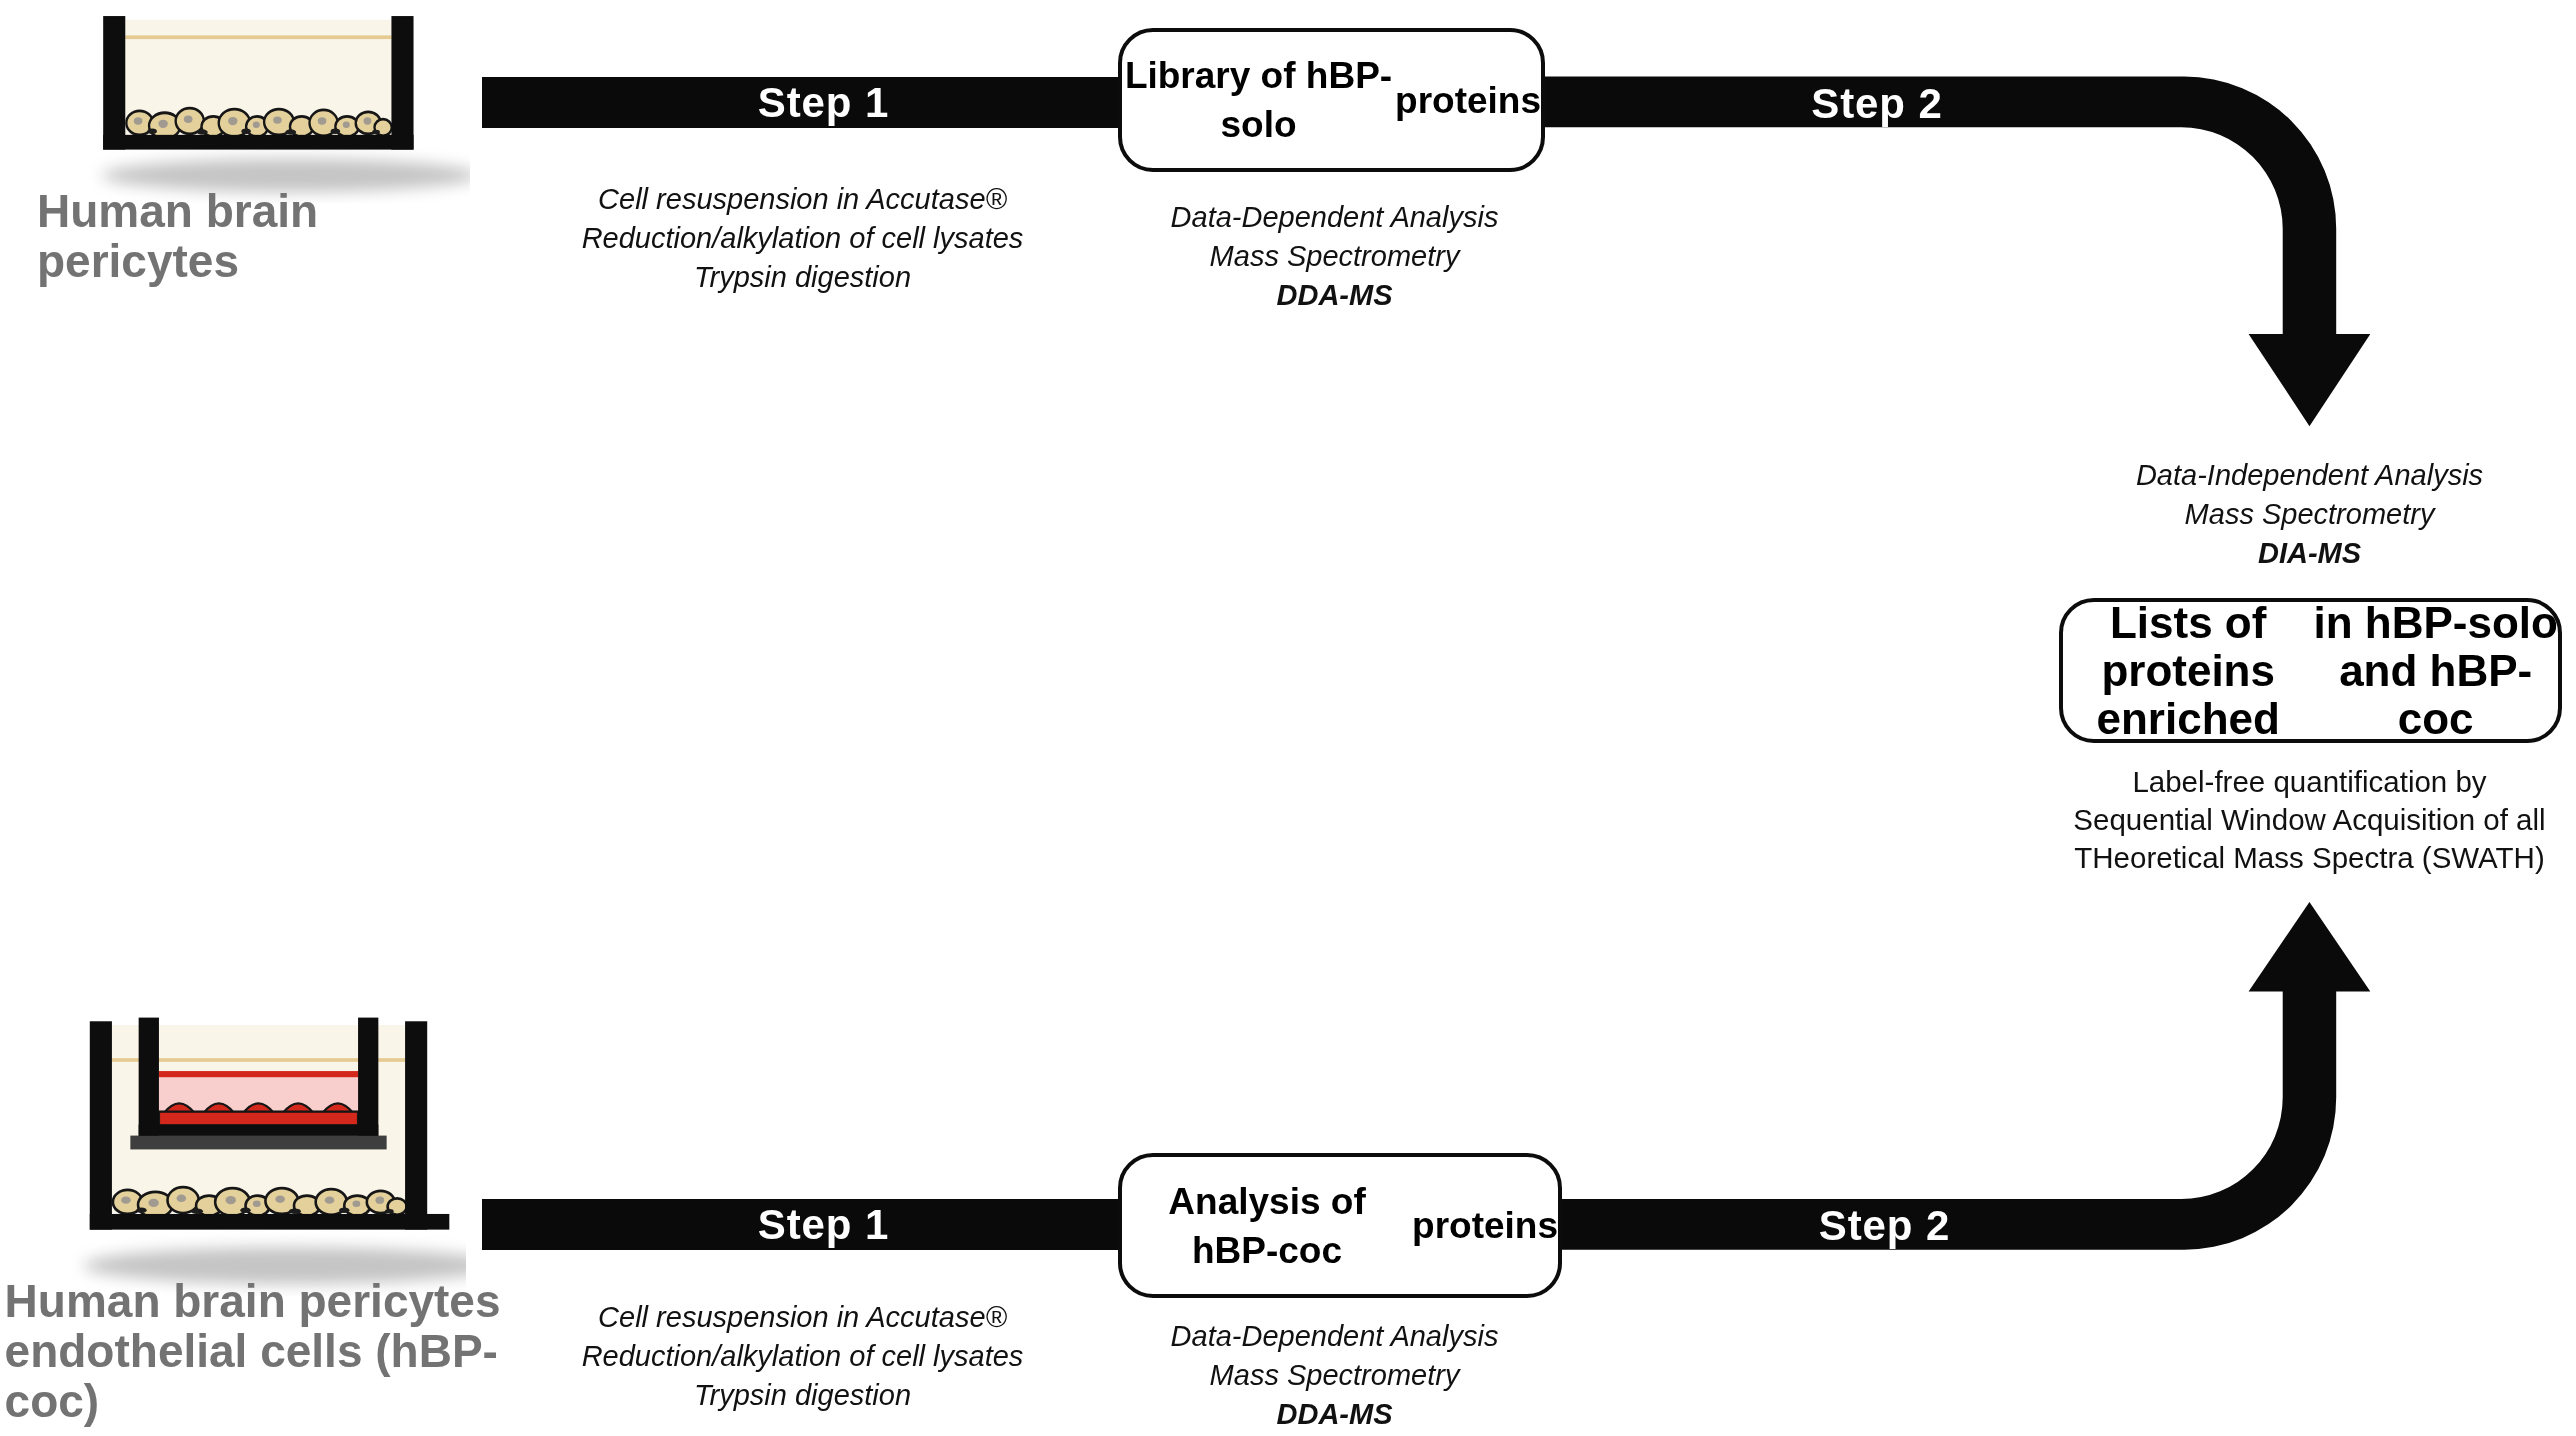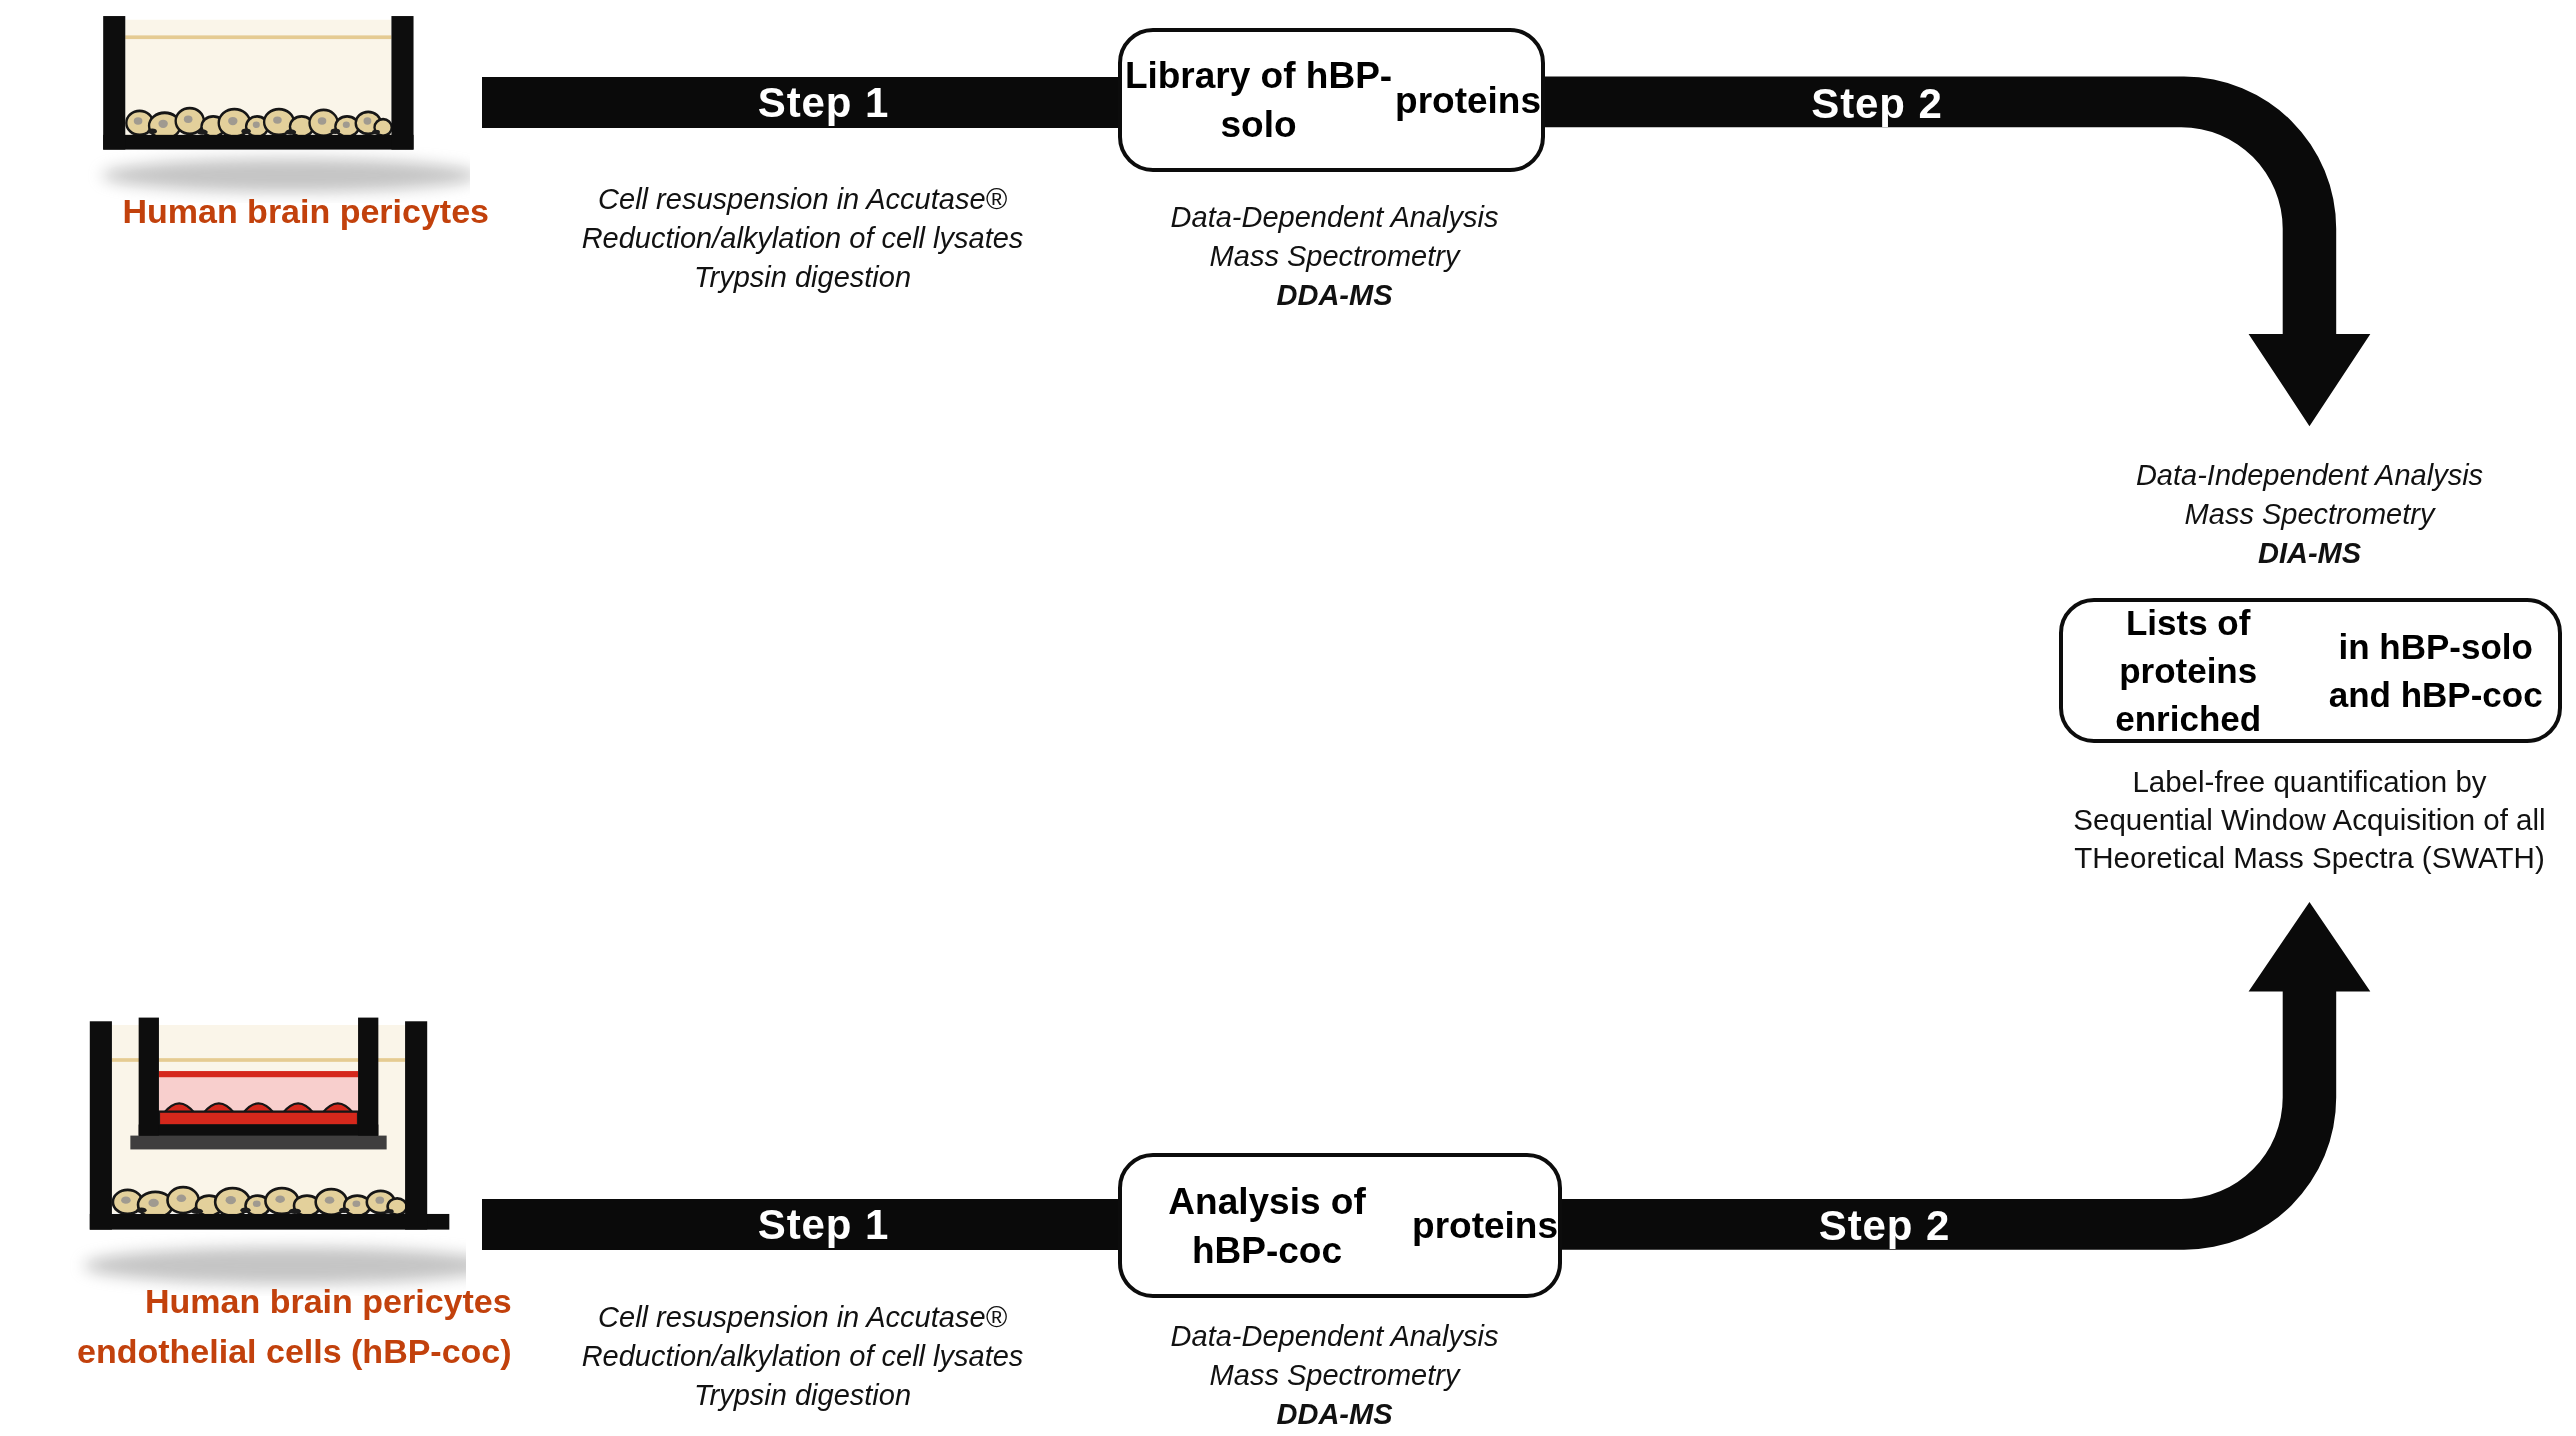--- a/index.html
+++ b/index.html
@@ -15,30 +15,30 @@
   .bar { position:absolute; height:51px; background:var(--arrow-black,#0a0a0a);
          display:flex; align-items:center; justify-content:center; z-index:1;padding-left:36px; }
   .bar-label-layer { position:absolute; height:51px; display:flex; align-items:flex-end;
          justify-content:center; z-index:2; background:transparent; }
   .bar-text { color:#ffffff; font-weight:bold; font-size:42px; letter-spacing:0.9px; }
 
   .roundbox { position:absolute; background:#ffffff; border:4.6px solid #0c0c0c; border-radius:35px;
          display:flex; flex-direction:row; align-items:center; justify-content:center;
          text-align:center; font-weight:bold; z-index:2; }
   .libbox { font-size:37px; line-height:49px; }
-  .resbox { font-size:35px; line-height:48px; }
+  .resbox { font-size:44px; line-height:48px; }
 
   .notes { position:absolute; text-align:center; font-style:italic; font-size:29px;
          line-height:39px; color:#111; z-index:1; }
   .notes .strong { font-weight:bold; }
   .plain-notes { position:absolute; text-align:center; font-style:normal; font-size:29.5px;
          line-height:38px; color:#111; z-index:1; }
 
-  .caption { position:absolute; text-align:right; font-weight:bold; font-size:34px;
-         line-height:50px; color:#c2410c; z-index:1; }
+  .caption { position:absolute; text-align:left; font-weight:bold; font-size:46px;
+         line-height:50px; color:#737373; z-index:1; }
 
   
   .wall     { fill:#0d0d0d; }
   .cream    { fill:var(--dish-cream,#faf5e9); }
   .tanline  { fill:var(--media-line-tan,#e5cb92); }
   .cell     { fill:var(--cell-fill,#e3d09b); stroke:#161616; stroke-width:3; }
   .nucleus  { fill:var(--cell-nucleus,#a09a90); }
   .fleck    { fill:#1c1c1c; }
   .pinkfill { fill:var(--insert-pink,#f8cfcd); }
   .redline  { fill:var(--insert-red,#d5281c); }

